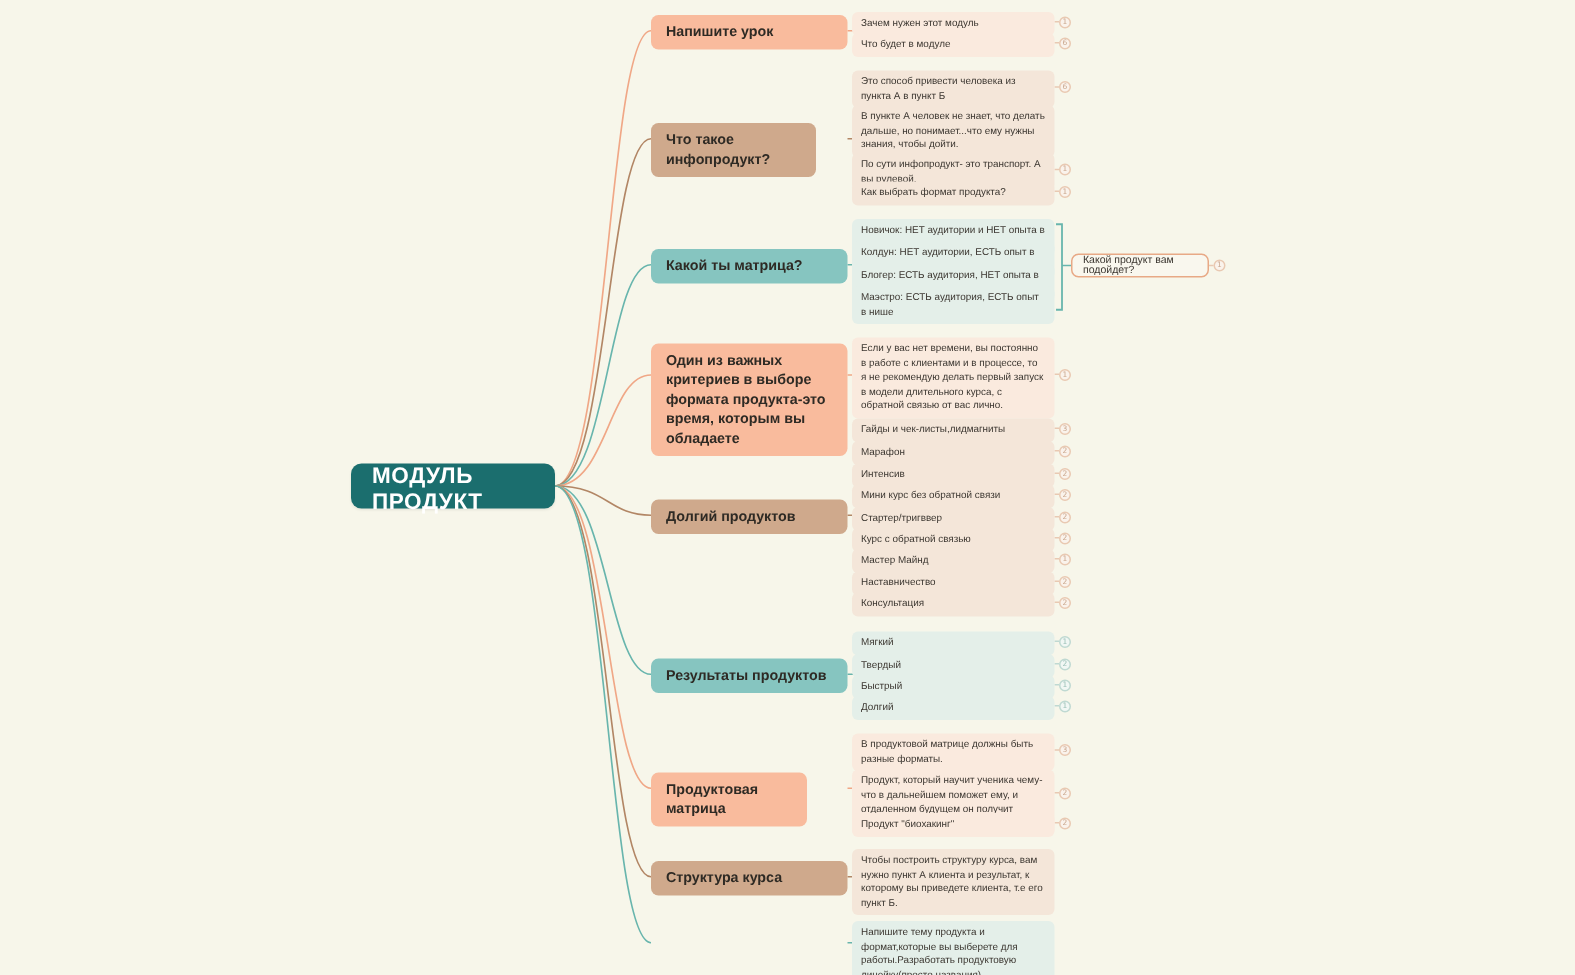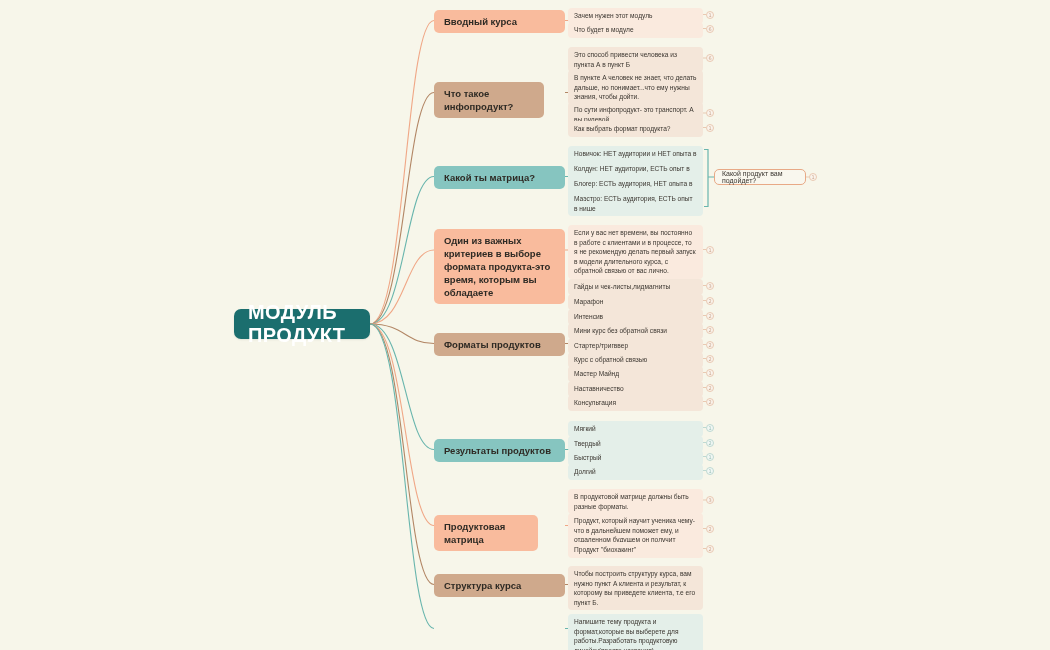--- a/index.html
+++ b/index.html
@@ -21,26 +21,25 @@
     left: 0; top: 0;
     width: 1050px; height: 650px;
     pointer-events: none;
   }
 
   
   .root-node {
     position: absolute;
     background: #1b6e6e;
     color: #ffffff;
-    font-size: 20px;
+    font-size: 15px;
     font-weight: bold;
     letter-spacing: .4px;
     border-radius: 7px;
     display: flex;
-    align-items: center;
     justify-content: center;
     padding: 0 14px;
     box-shadow: 0 1px 2px rgba(0,0,0,.08);
   }
 
   
   .branch {
     position: absolute;
     border-radius: 5px;
     display: flex;
@@ -181,21 +180,21 @@
       <path d="M 565 628.5 L 573 628.5" stroke="#68b5ad" stroke-width="1" fill="none"></path>
       <path d="M 573 628.5 L 568 629.5" stroke="#68b5ad" stroke-width="1" fill="none"></path>
       <path d="M 704 149.5 L 708 149.5 L 708 206.5 L 704 206.5" stroke="#68b5ad" stroke-width="1.2" fill="none"></path>
       <path d="M 708 177 L 714 177" stroke="#68b5ad" stroke-width="1" fill="none"></path>
       <path d="M 806 177 L 809 177" stroke="#e9c9b2" stroke-width="1"></path>
     </svg>
 <div class="root-node" style="left: 234px; top: 309px; width: 136px; height: 30px;">
       <span>МОДУЛЬ ПРОДУКТ</span>
     </div>
     <div class="branch salmon" style="left: 434px; top: 10px; width: 131px; min-height: 21px;">
-      <span>Вводный курса</span>
+      <span>Напишите урок</span>
     </div>
     <div class="leaf warm" style="left: 568px; top: 8px; width: 135px; min-height: 13px;">
       <span class="txt">Зачем нужен этот модуль</span>
     </div>
     <div class="badge" style="left: 706px; top: 10.5px;">1</div>
     <div class="leaf warm" style="left: 568px; top: 22px; width: 135px; min-height: 13px;">
       <span class="txt">Что будет в модуле</span>
     </div>
     <div class="badge" style="left: 706px; top: 24.5px;">6</div>
     <div class="branch tan" style="left: 434px; top: 82px; width: 110px; min-height: 21px;">
@@ -232,21 +231,21 @@
       <span class="txt">Маэстро: ЕСТЬ аудитория, ЕСТЬ опыт в нише</span>
     </div>
     <div class="branch salmon" style="left: 434px; top: 229px; width: 131px; min-height: 42px;">
       <span>Один из важных критериев в выборе формата продукта-это время, которым вы обладаете</span>
     </div>
     <div class="leaf warm" style="left: 568px; top: 225px; width: 135px; min-height: 49px;">
       <span class="txt">Если у вас нет времени, вы постоянно в работе с клиентами и в процессе, то я не рекомендую делать первый запуск в модели длительного курса, с обратной связью от вас лично.</span>
     </div>
     <div class="badge" style="left: 706px; top: 245.5px;">1</div>
     <div class="branch tan" style="left: 434px; top: 333px; width: 131px; min-height: 21px;">
-      <span>Форматы продуктов</span>
+      <span>Долгий продуктов</span>
     </div>
     <div class="leaf tanbg" style="left: 568px; top: 279px; width: 135px; min-height: 13px;">
       <span class="txt">Гайды и чек-листы,лидмагниты</span>
     </div>
     <div class="badge" style="left: 706px; top: 281.5px;">3</div>
     <div class="leaf tanbg" style="left: 568px; top: 294px; width: 135px; min-height: 13px;">
       <span class="txt">Марафон</span>
     </div>
     <div class="badge" style="left: 706px; top: 296.5px;">2</div>
     <div class="leaf tanbg" style="left: 568px; top: 309px; width: 135px; min-height: 13px;">

